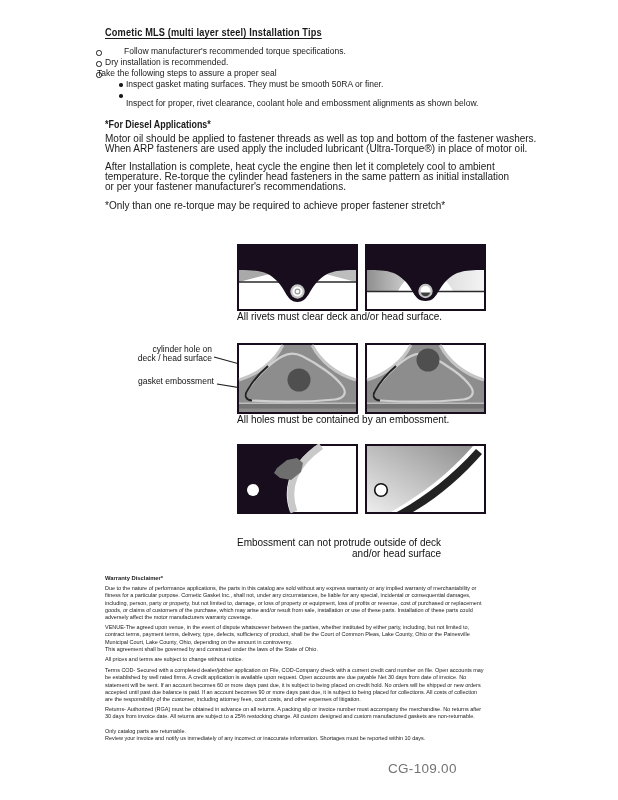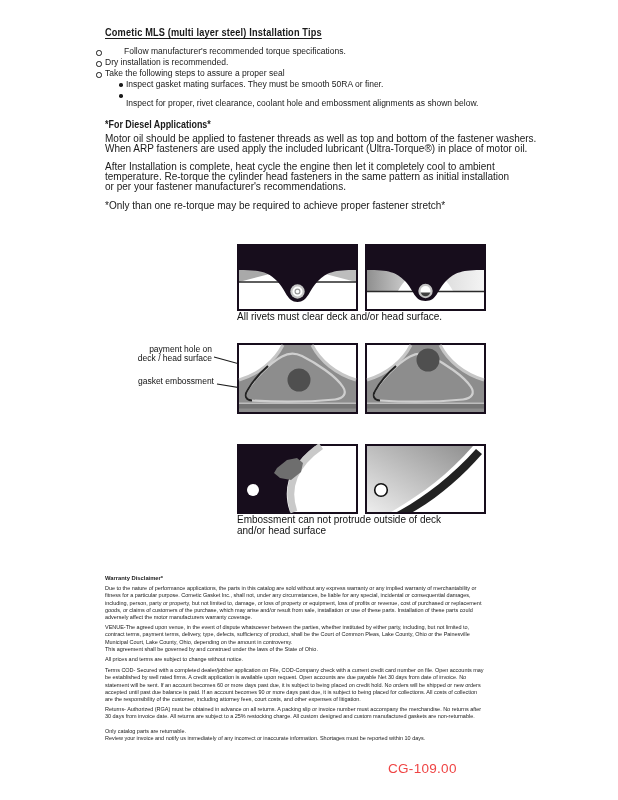--- a/index.html
+++ b/index.html
@@ -18,36 +18,36 @@
   .body-text{font-size:8.5px;line-height:11px;white-space:nowrap;}
   .para{font-size:10px;line-height:9.8px;white-space:pre-line;width:460px;}
   .diesel-head{font-size:10.5px;font-weight:bold;transform:scaleX(0.85);transform-origin:left top;white-space:nowrap;}
   .marker-open{width:3.5px;height:3.5px;border:1px solid #1a1a1a;border-radius:50%;}
   .marker-fill{width:3.5px;height:3.5px;background:#1a1a1a;border-radius:50%;}
   .rw-label{width:121px;text-align:center;font-size:12.5px;letter-spacing:.3px;color:#1d4ed8;white-space:nowrap;margin-top:48px;}
   .caption{font-size:10px;line-height:10.5px;white-space:pre-line;color:#111;}
   .side-label{font-size:8.5px;line-height:9.2px;text-align:right;white-space:pre-line;color:#111;}
   .fine{font-size:5.5px;line-height:7.25px;white-space:pre-line;width:442px;letter-spacing:-0.02px;color:#222;}
   .fine-head{font-size:5.8px;font-weight:bold;white-space:nowrap;color:#222;}
-  .footer-code{font-size:13.5px;color:#ef4444;letter-spacing:.3px;white-space:nowrap;}
+  .footer-code{font-size:13.5px;color:#737373;letter-spacing:.3px;white-space:nowrap;}
   svg{display:block;}
 </style>
 </head>
 <body>
 
 <div class="page" style="--page-bg: #ffffff; --text: #1a1a1a; --diagram-dark: #170d1c; --gasket-gray: #8d8d8d; --embossment-light: #cfcfcf; --hole-dark: #4f4f4f;">
 
   <div class="abs title" style="left:105px;top:26px;">Cometic MLS (multi layer steel) Installation Tips</div>
 
   <div class="abs marker-open" style="left:96px;top:50px;"></div>
   <div class="abs body-text" style="left:105px;top:46px;padding-left:19px;">Follow manufacturer's recommended torque specifications.</div>
   <div class="abs marker-open" style="left:96px;top:61px;"></div>
   <div class="abs body-text" style="left:105px;top:57px;">Dry installation is recommended.</div>
   <div class="abs marker-open" style="left:96px;top:72px;"></div>
-  <div class="abs body-text" style="left:105px;top:68px;">Take the following steps to assure a proper seal</div>
+  <div class="abs body-text" style="left:97px;top:68px;">Take the following steps to assure a proper seal</div>
   <div class="abs marker-fill" style="left:119px;top:83px;"></div>
   <div class="abs body-text" style="left:126px;top:79px;">Inspect gasket mating surfaces.  They must be smooth 50RA or finer.</div>
   <div class="abs marker-fill" style="left:119px;top:94px;"></div>
   <div class="abs body-text" style="left:126px;top:98px;">Inspect for proper, rivet clearance, coolant hole and embossment alignments as shown below.</div>
 
   <div class="abs diesel-head" style="left:105px;top:118px;">*For Diesel Applications*</div>
   <div class="abs para" style="left:105px;top:134px;">Motor oil should be applied to fastener threads as well as top and bottom of the fastener washers.
 When ARP fasteners are used apply the included lubricant (Ultra-Torque®) in place of motor oil.</div>
   <div class="abs para" style="left:105px;top:162px;">After Installation is complete, heat cycle the engine then let it completely cool to ambient
 temperature. Re-torque the cylinder head fasteners in the same pattern as initial installation
@@ -87,21 +87,21 @@
     <circle cx="60.5" cy="47" r="7.2" style="fill:#c4c4c4"></circle>
     <circle cx="60.5" cy="47" r="5" style="fill:#fff"></circle>
     <path d="M55.7,48.6 A5,5 0 0 0 65.3,48.6 Z" style="fill:#3f3f3f"></path>
   </svg>
 
   <div class="abs caption" style="left:237px;top:312px;">All rivets must clear deck and/or head surface.</div>
 
   <div class="abs rw-label" style="left:237px;top:330px;">RIGHT</div>
   <div class="abs rw-label" style="left:365px;top:330px;">WRONG</div>
 
-  <div class="abs side-label" style="left:80px;top:345px;width:132px;">payment hole on
+  <div class="abs side-label" style="left:80px;top:345px;width:132px;">cylinder hole on
 deck / head surface</div>
   <div class="abs side-label" style="left:80px;top:377px;width:134px;">gasket embossment</div>
 
   <svg class="abs" style="left:80px;top:340px;pointer-events:none;" width="300" height="80" viewBox="0 0 300 80">
     <line x1="134" y1="17" x2="214" y2="39" style="stroke:#1a1a1a;stroke-width:1.1"></line>
     <line x1="137" y1="44" x2="186" y2="52" style="stroke:#1a1a1a;stroke-width:1.1"></line>
   </svg>
 
   <svg class="abs" style="left:237px;top:343px;" width="121" height="71" viewBox="0 0 121 71">
     <rect x="1" y="1" width="119" height="69" style="fill:var(--gasket-gray,#8d8d8d);stroke:var(--diagram-dark,#170d1c);stroke-width:2"></rect>
@@ -122,20 +122,21 @@
     <path d="M46,2 C38,18 22,31 2,37" style="fill:none;stroke:#c6c6c6;stroke-width:3"></path>
     <path d="M119,2 H75 C83,18 99,31 119,37 Z" style="fill:#fff"></path>
     <path d="M75,2 C83,18 99,31 119,37" style="fill:none;stroke:#c6c6c6;stroke-width:3"></path>
     <rect x="2" y="59.5" width="117" height="1.5" style="fill:#bdbdbd"></rect>
     <rect x="2" y="61" width="117" height="4.5" style="fill:#757575"></rect>
     <path d="M15,57.5 C9,57 7,53 10,48 C17,36 33,20 45,13.5 C52,9.5 58,9.5 65,13 C79,20 99,33 106,44 C110,50 107,55.5 98,56.5 C72,59 38,59 15,57.5 Z" style="fill:none;stroke:var(--embossment-light,#cfcfcf);stroke-width:2.2"></path>
     <path d="M15,57.5 C9,57 7,53 10,48 C15,39 24,29 31,23" style="fill:none;stroke:#222;stroke-width:2"></path>
     <circle cx="63" cy="17" r="11.5" style="fill:var(--hole-dark,#4f4f4f)"></circle>
   </svg>
 
+  <div class="abs caption" style="left:237px;top:415px;">All holes must be contained by an embossment.</div>
 
   <div class="abs rw-label" style="left:237px;top:430px;">RIGHT</div>
   <div class="abs rw-label" style="left:365px;top:430px;">WRONG</div>
 
   <svg class="abs" style="left:237px;top:444px;" width="121" height="70" viewBox="0 0 121 70">
     <rect x="1" y="1" width="119" height="68" style="fill:#fff;stroke:var(--diagram-dark,#170d1c);stroke-width:2"></rect>
     <path d="M84,2 C58,20 48,43 57,68" style="fill:none;stroke:#c9c9c9;stroke-width:7"></path>
     <path d="M2,2 H78 C54,20 44,43 53,68 L2,68 Z" style="fill:var(--diagram-dark,#170d1c)"></path>
     <polygon points="40,24 50,16 60,14 66,19 64,28 54,36 43,34 37,29" style="fill:#6e6e6e"></polygon>
     <circle cx="16" cy="46" r="6" style="fill:#fff"></circle>
@@ -147,21 +148,21 @@
         <stop offset="0" stop-color="#ededed"></stop>
           <stop offset="1" stop-color="#8f8f8f"></stop>
       </linearGradient>
     </defs>
     <rect x="1" y="1" width="119" height="68" style="fill:#fff;stroke:var(--diagram-dark,#170d1c);stroke-width:2"></rect>
     <path d="M2,2 H108 C84,30 54,52 26,68 L2,68 Z" fill="url(#gr3)"></path>
     <path d="M111,5 C86,33 58,54 32,68 L48,68 C74,53 98,32 117,10 Z" style="fill:#222"></path>
     <circle cx="16" cy="46" r="6.3" style="fill:#fff;stroke:#111;stroke-width:1.6"></circle>
   </svg>
 
-  <div class="abs caption" style="left:237px;top:515px;">Embossment can not protrude outside of deck
+  <div class="abs caption" style="left:237px;top:538px;text-align:right;">Embossment can not protrude outside of deck
 and/or head surface</div>
 
   <div class="abs fine-head" style="left:105px;top:575px;">Warranty Disclaimer*</div>
   <div class="abs fine" style="left:105px;top:585px;">Due to the nature of performance applications, the parts in this catalog are sold without any express warranty or any implied warranty of merchantability or
 fitness for a particular purpose.  Cometic Gasket Inc., shall not, under any circumstances, be liable for any special, incidental or consequential damages,
 including, person, party or property, but not limited to, damage, or loss of property or equipment, loss of profits or revenue, cost of purchased or replacement
 goods, or claims of customers of the purchase, which may arise and/or result from sale, installation or use of these parts.  Installation of these parts could
 adversely affect the motor manufacturers warranty coverage.</div>
   <div class="abs fine" style="left:105px;top:624px;">VENUE-The agreed upon venue, in the event of dispute whatsoever between the parties, whether instituted by either party, including, but not limited to,
 contract terms, payment terms, delivery, type, defects, sufficiency of product, shall be the Court of Common Pleas, Lake County, Ohio or the Painesville

